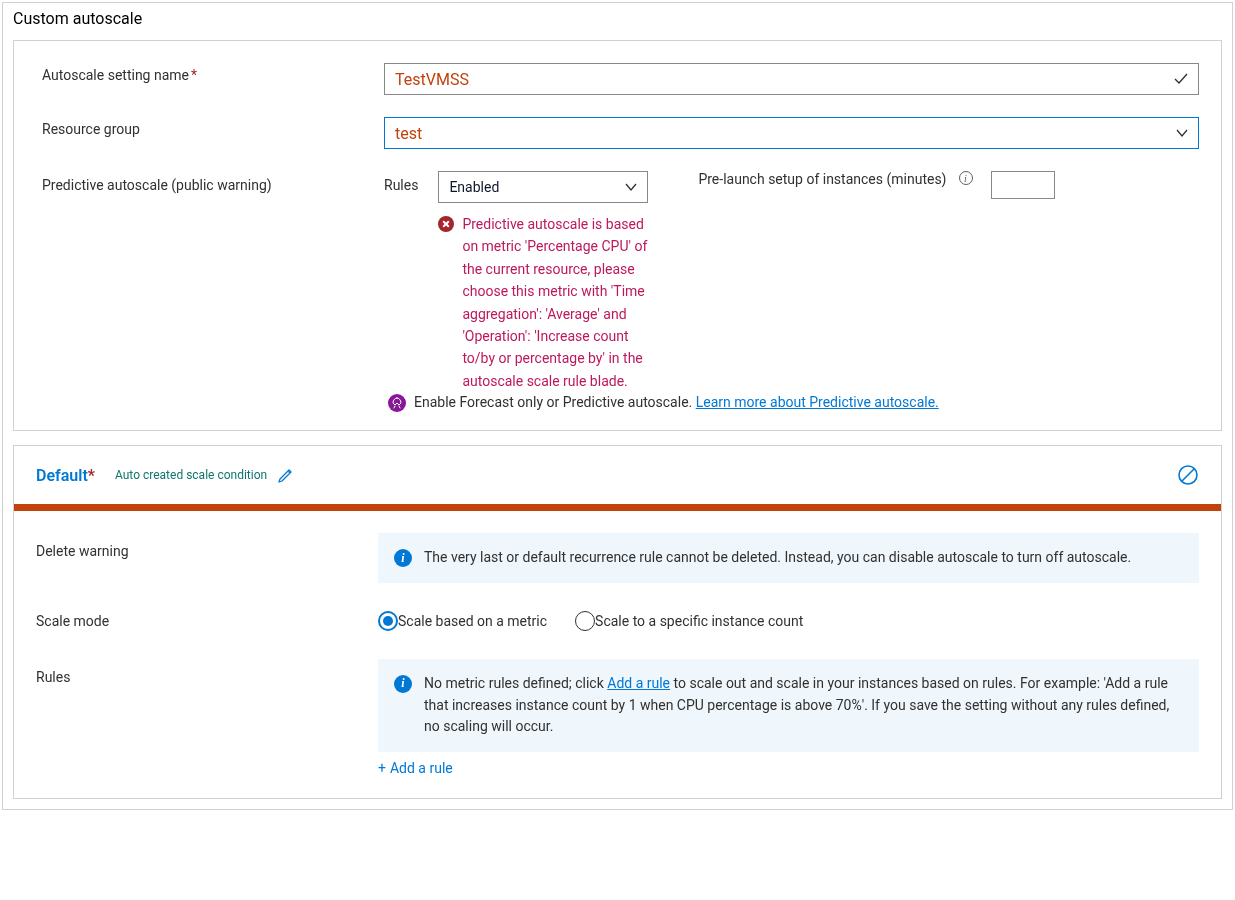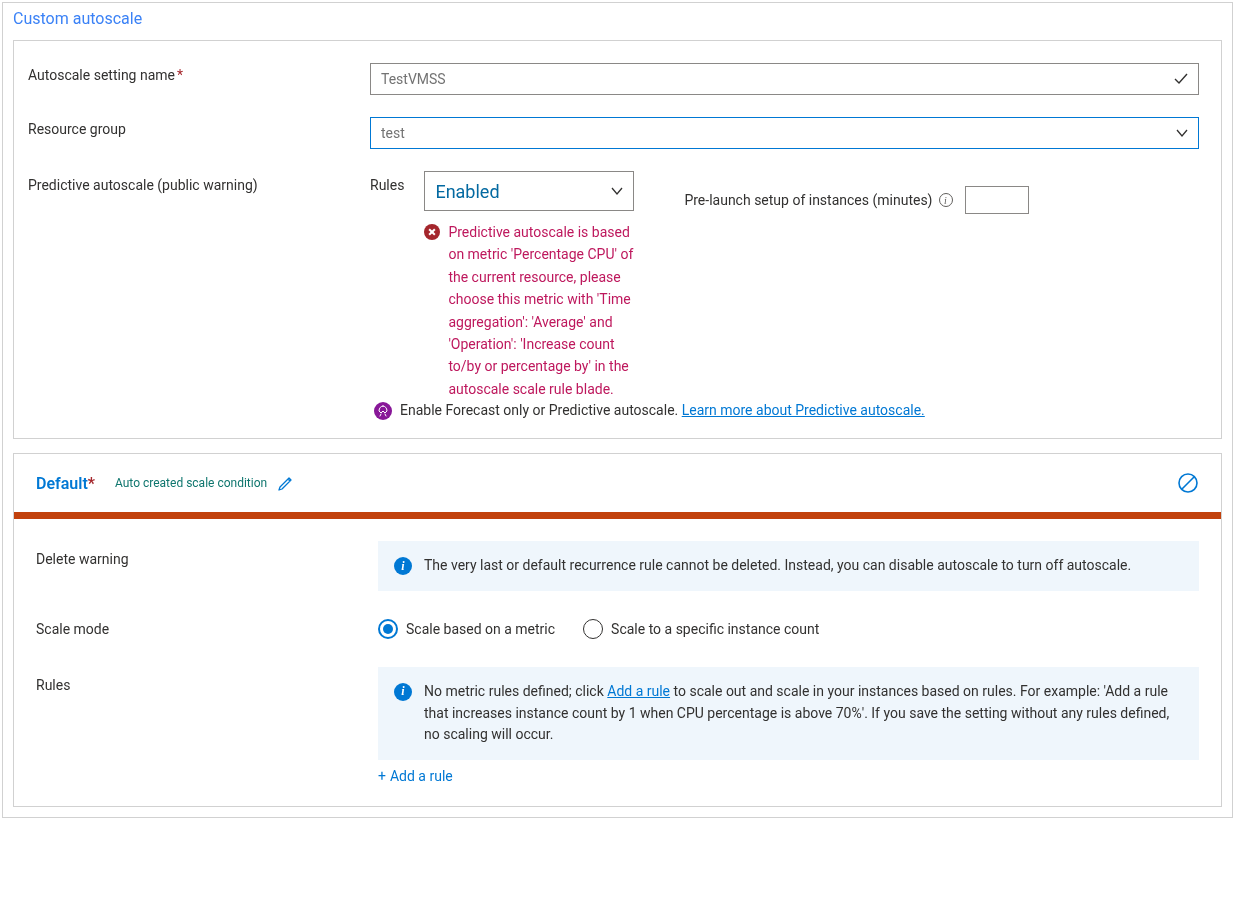--- a/index.html
+++ b/index.html
@@ -11,26 +11,26 @@
     background: #ffffff;
   }
   .outer {
     border: 1px solid #d1d1d1;
     margin: 2px;
   }
   .main-title {
     font-size: 16px;
     font-weight: 400;
     padding: 6px 10px 12px 10px;
-    color: #3b82f6;
+    color: #000000;
   }
   .section-box {
     border: 1px solid #d1d1d1;
     margin: 0 10px 14px 10px;
-    padding: 22px 22px 18px 14px;
+    padding: 22px 22px 18px 28px;
   }
   .row {
     display: flex;
     align-items: flex-start;
     margin-bottom: 22px;
   }
   .row:last-child { margin-bottom: 0; }
   .label-col {
     width: 342px;
     flex-shrink: 0;
@@ -38,23 +38,23 @@
     font-size: 14px;
     color: #323130;
   }
   .req-star { color: #a4262c; margin-left: 2px; }
   .field-col { flex: 1; }
   .text-input {
     width: 100%;
     height: 32px;
     border: 1px solid #8a8886;
     padding: 0 32px 0 10px;
-    font-size: 14px;
+    font-size: 16px;
     font-family: inherit;
-    color: #737373;
+    color: #c2410c;
     background: #ffffff;
     position: relative;
   }
   .input-wrap { position: relative; width: 100%; }
   .input-wrap.focus .text-input { border-color: #0078d4; }
   .check-icon {
     position: absolute;
     right: 10px;
     top: 50%;
     transform: translateY(-50%);
@@ -76,27 +76,27 @@
   .mode-lbl {
     padding-top: 6px;
     font-size: 14px;
     margin-right: 2px;
     color: #323130;
   }
   .mode-block { width: 210px; }
   .select-wrap { position: relative; width: 210px; }
   .select-input {
     width: 100%;
-    height: 40px;
+    height: 32px;
     border: 1px solid #8a8886;
     padding: 0 28px 0 10px;
-    font-size: 18px;
+    font-size: 14px;
     font-family: inherit;
     background: #ffffff;
-    color: #0369a1;
+    color: #0f172a;
   }
   .error-msg {
     display: flex;
     align-items: flex-start;
     margin-top: 10px;
     gap: 8px;
   }
   .error-msg .txt {
     color: #be185d;
     font-size: 14px;
@@ -115,24 +115,22 @@
     position: absolute;
     width: 8px; height: 2px;
     background: #fff;
     top: 7px; left: 4px;
   }
   .err-circle::before { transform: rotate(45deg); }
   .err-circle::after  { transform: rotate(-45deg); }
 
   .prelaunch-group {
     display: flex;
-    align-items: center;
-    gap: 6px;
+    gap: 12px;
     margin-left: 32px;
-    margin-top: 15px;
   }
   .prelaunch-group .lbl { font-size: 14px; color: #323130; }
   .info-circle {
     width: 14px; height: 14px;
     border: 1px solid #605e5c;
     border-radius: 50%;
     display: inline-flex;
     align-items: center;
     justify-content: center;
     font-size: 10px;
@@ -249,21 +247,20 @@
   }
   .radio-row {
     display: flex;
     align-items: center;
     gap: 28px;
     flex: 1;
   }
   .radio-opt {
     display: flex;
     align-items: center;
-    gap: 8px;
     cursor: pointer;
     font-size: 14px;
   }
   .radio-outer {
     width: 20px; height: 20px;
     border-radius: 50%;
     border: 1px solid #323130;
     display: inline-flex;
     align-items: center;
     justify-content: center;

